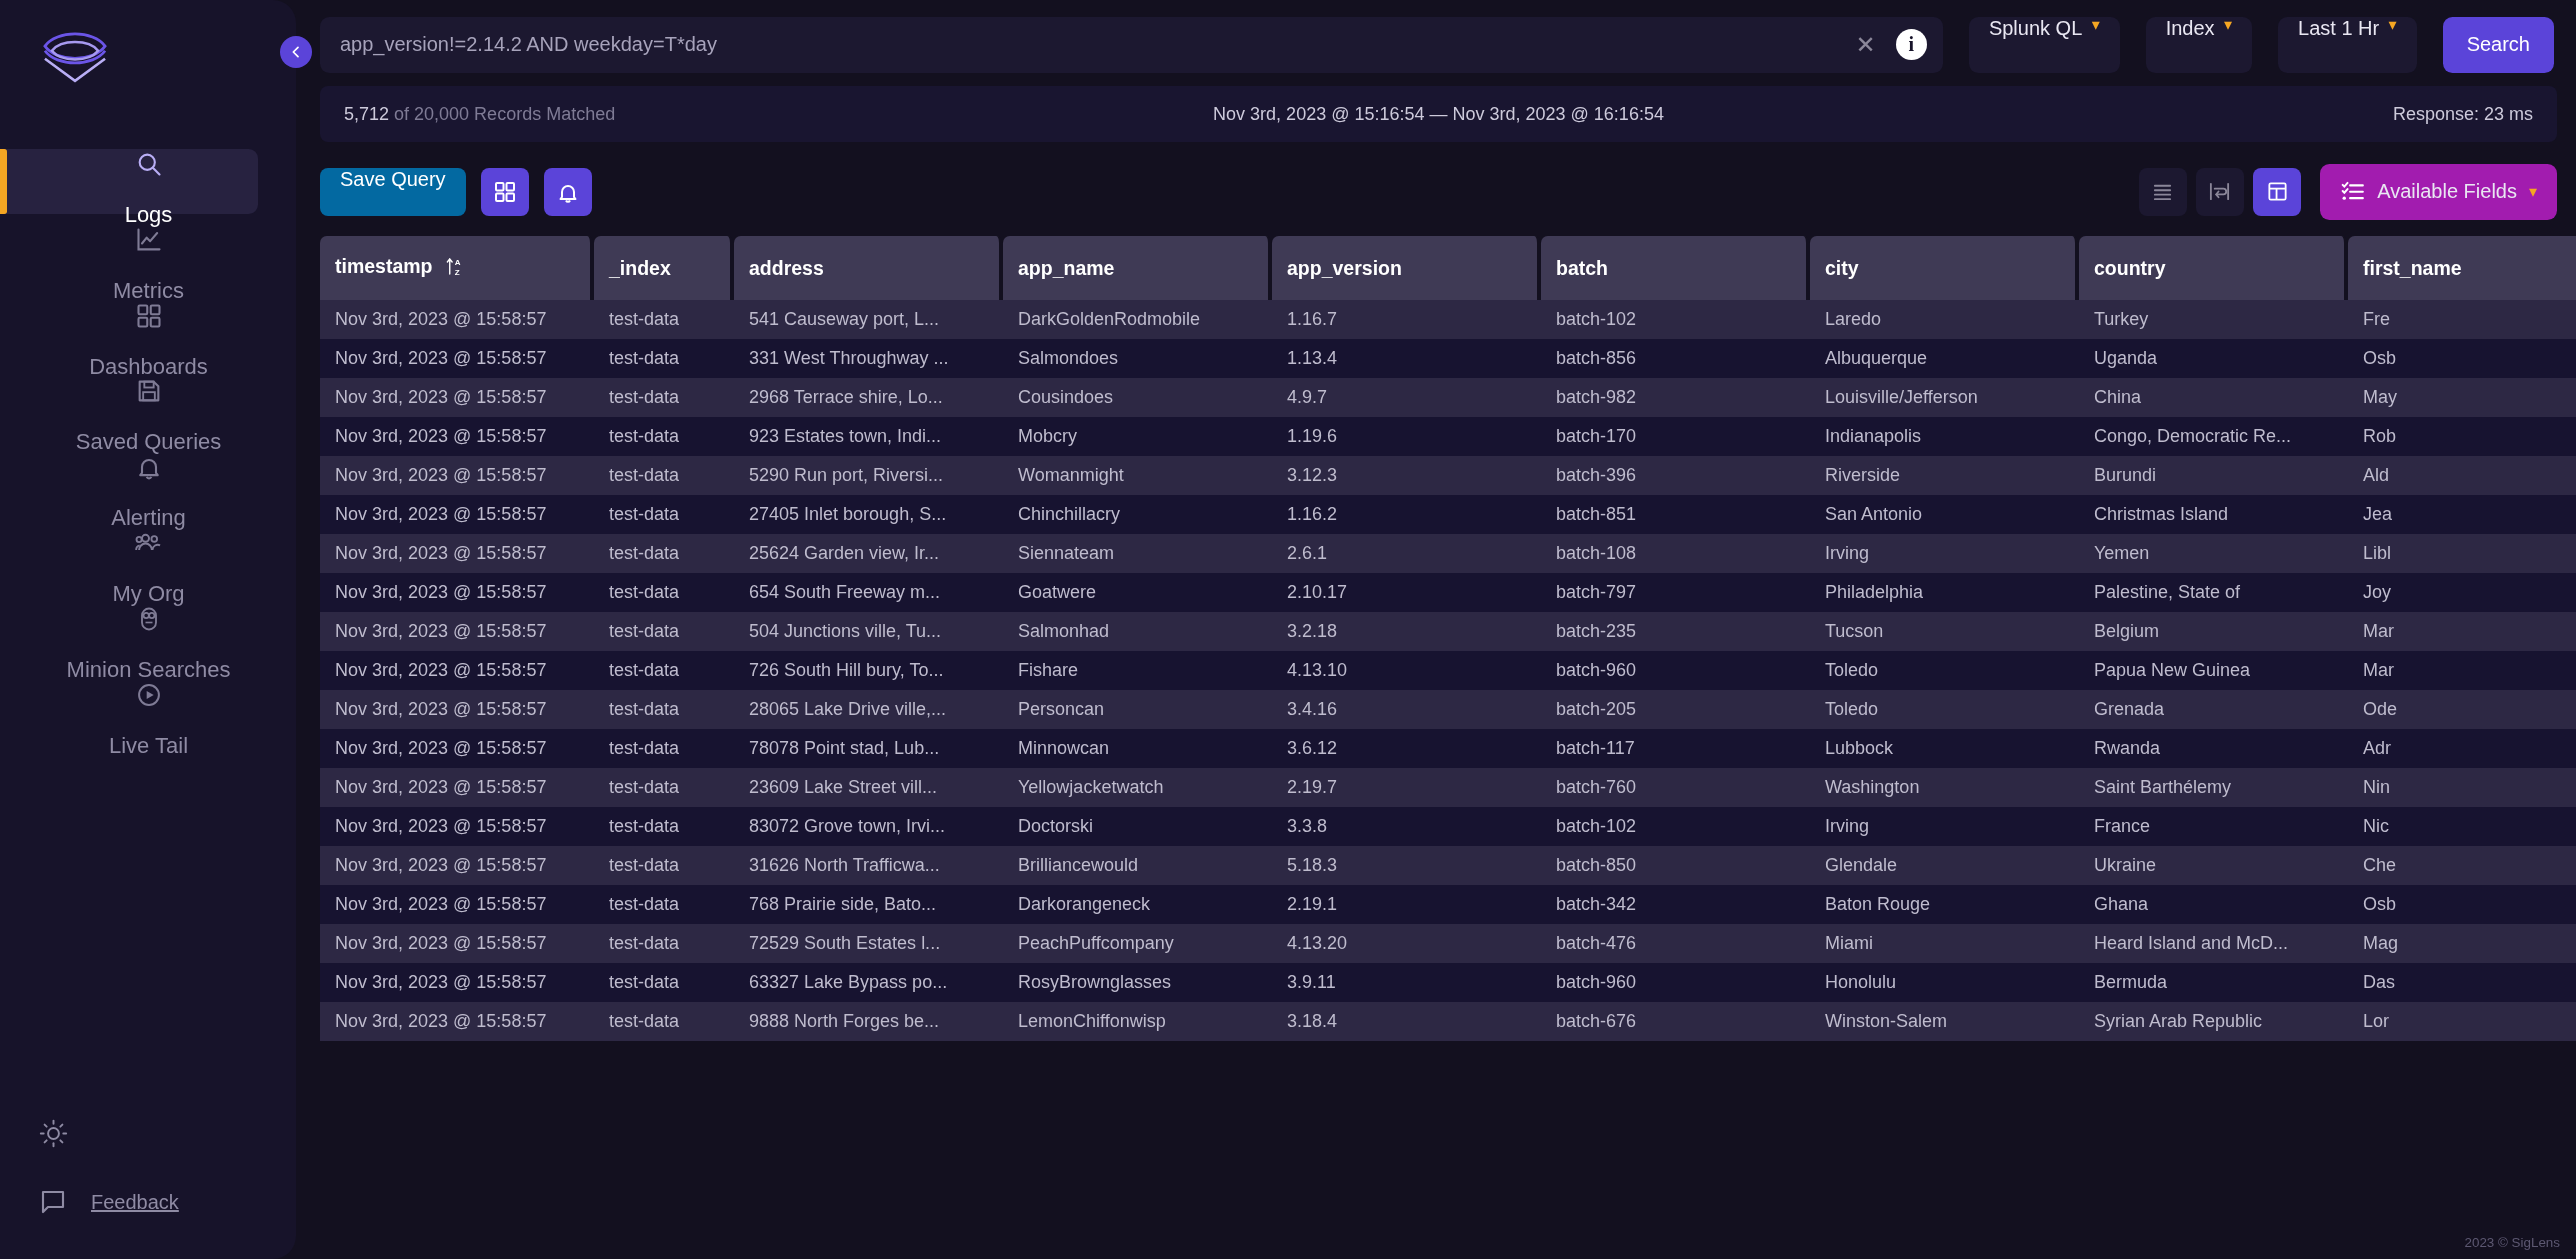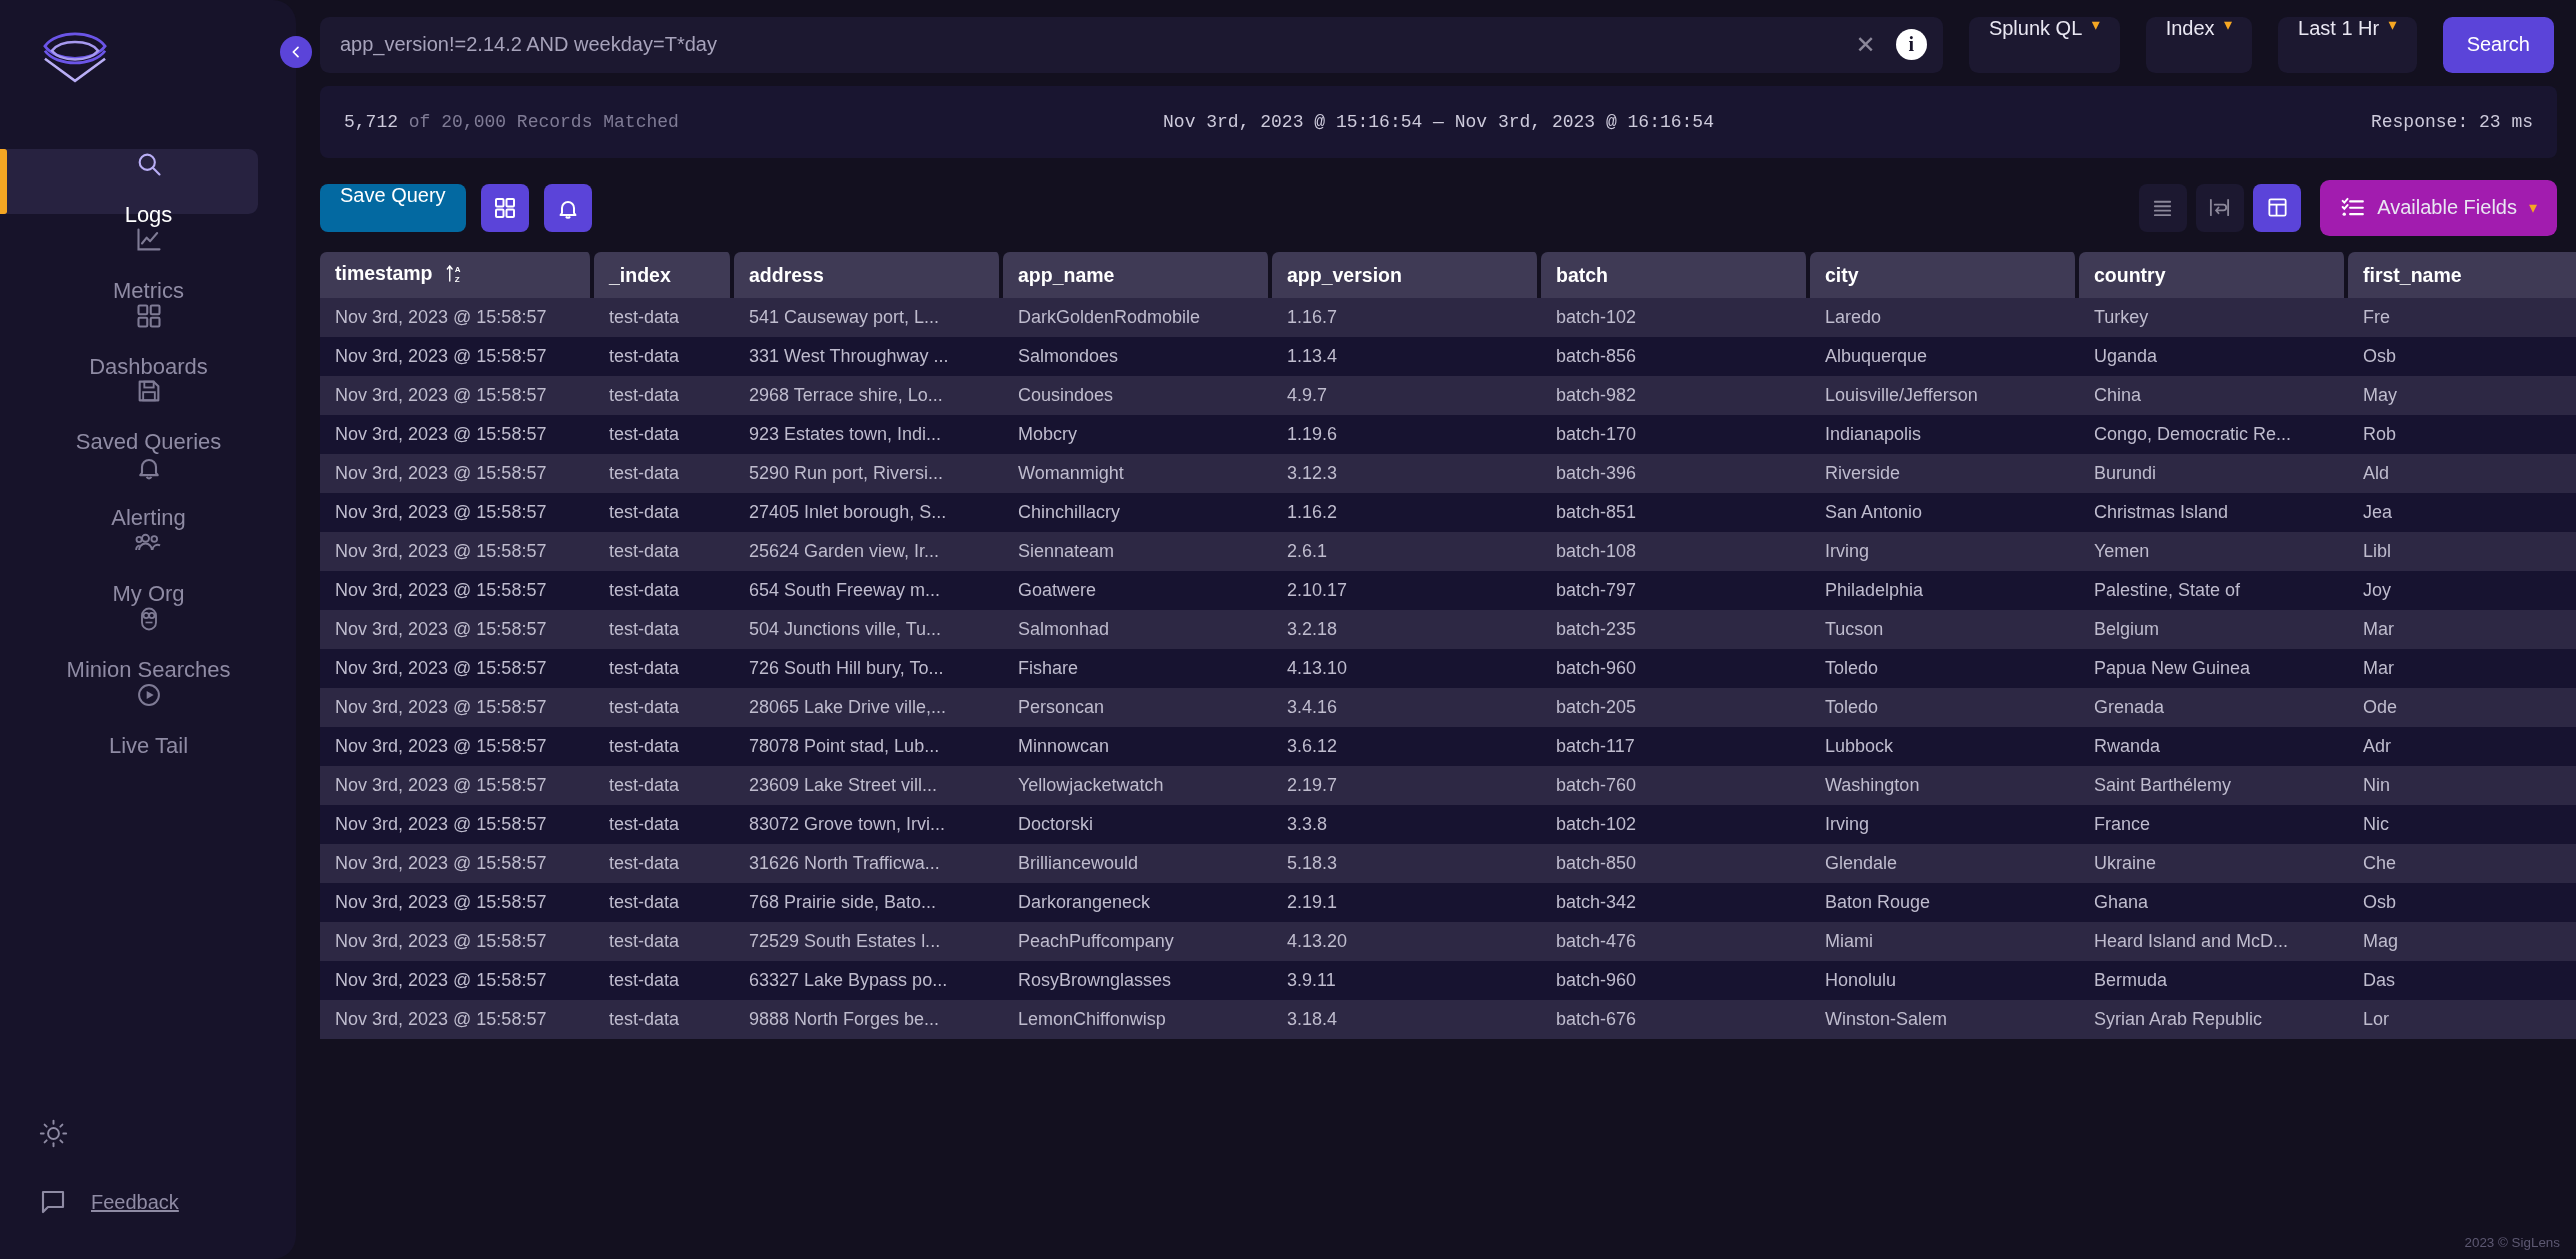--- a/index.html
+++ b/index.html
@@ -84,22 +84,22 @@
   }
   .caret { color: #f5a623; font-size: 16px; line-height: 1; }
   #search-btn {
     height: 56px; background: #5b44d9; border-radius: 9.4px; color: #fff;
     font-size: 20px; display: flex; align-items: center; justify-content: center;
     padding: 0 24px; cursor: pointer;
   }
 
   
   #summary-bar {
-    margin: 12px 19px 0 24px; height: 72px; background: #191530; border-radius: 8px;
-    display: flex; align-items: center; padding: 0 24px; position: relative; font-family: Liberation Mono, monospace;
+    margin: 12px 19px 0 24px; height: 56px; background: #191530; border-radius: 8px;
+    display: flex; align-items: center; padding: 0 24px; position: relative;
   }
   #records-text { font-size: 18px; color: #7f7b95; }
   #records-text .big { color: #cdcadb; }
   #time-range {
     position: absolute; left: 50%; transform: translateX(-50%);
     font-size: 18px; color: #cdcadb; white-space: nowrap;
   }
   #response-time { margin-left: auto; font-size: 18px; color: #cdcadb; }
 
   
@@ -122,21 +122,21 @@
     height: 56px; background: #a21caf; border-radius: 9.4px; margin-left: 9px;
     display: flex; align-items: center; gap: 12px; padding: 0 20px;
     color: #e9e7f2; font-size: 20px; cursor: pointer; white-space: nowrap;
   }
 
   
   #table-wrap { margin: 15px 0 0 24px; flex: 1; overflow: hidden; position: relative; }
   table { border-collapse: separate; border-spacing: 0; table-layout: fixed; width: 2338px; }
   thead th {
     background: #3f3a55; color: #ffffff; font-size: 19.5px; font-weight: bold;
-    text-align: left; height: 46px; padding: 0 15px;
+    text-align: left; height: 64px; padding: 0 15px;
     border-radius: 6.7px 6.7px 0 0; border-right: 4px solid #13101f;
     white-space: nowrap; overflow: hidden;
   }
   thead th .sort-ico { display: inline-block; vertical-align: middle; margin-left: 6.7px; }
   tbody td {
     font-size: 18px; color: #bfbcce; height: 39px; padding: 0 15px;
     white-space: nowrap; overflow: hidden; text-overflow: ellipsis;
   }
   tbody tr.even td { background: #2d2844; }
   tbody tr.odd  td { background: #171330; }

